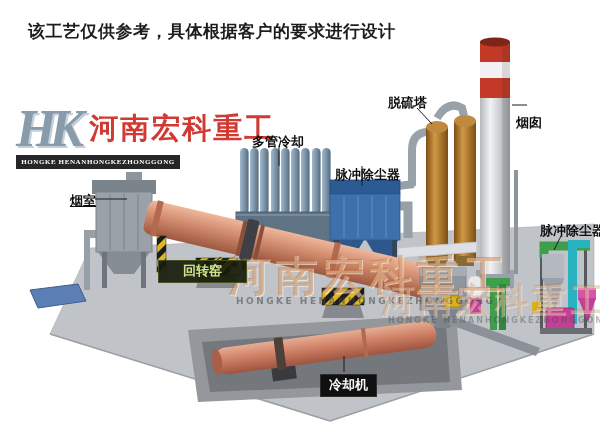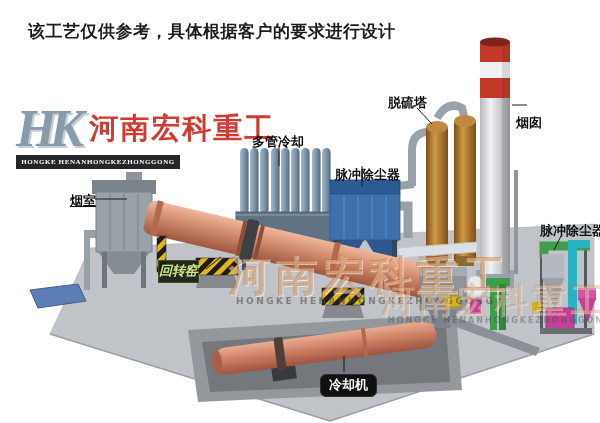--- a/index.html
+++ b/index.html
@@ -2,21 +2,21 @@
 <html><head>
 <meta charset="utf-8">
 <style>
   * { margin:0; padding:0; box-sizing:border-box; }
   html,body { background:#ffffff; }
   body { font-family:"DejaVu Sans","Liberation Sans",sans-serif; }
   .canvas { position:relative; width:600px; height:423px; background:#ffffff; overflow:hidden; }
   .scene { position:absolute; left:0; top:0; width:600px; height:423px; }
   .note { position:absolute; left:28px; top:20px; font-size:17px; font-weight:600; color:#1c1c1c; letter-spacing:0.5px; }
   .eq-label { position:absolute; font-size:13px; font-weight:bold; color:#0d0d0d; white-space:nowrap; line-height:1.2; }
-  .eq-label.boxed-green { background:rgba(24,28,12,0.92); color:#cbe78c; padding:2px 0 3px; border:1px solid #46511f;font-style:italic; }
+  .eq-label.boxed-green { background:rgba(24,28,12,0.92); color:#cbe78c; padding:2px 24px 3px; border:1px solid #46511f; }
   .eq-label.boxed-dark { background:#101010; color:#f7f7f7; padding:2px 8px 3px; border:1px solid #2d2d2d; }
   .logo { position:absolute; left:16px; top:104px; opacity:0.95;font-family:Liberation Serif, serif; }
   .logo-row { display:flex; align-items:flex-end; }
   .logo-hk { font-size:52px; font-weight:800; font-style:italic; color:#8296a6; letter-spacing:-7px; line-height:0.95; text-shadow:2px 2px 0 #c3cdd5; }
   .logo-cn { font-size:29px; font-weight:800; color:#cf3028; margin-left:12px; margin-bottom:4px; letter-spacing:2px; text-shadow:1px 1px 0 rgba(255,255,255,0.85); white-space:nowrap; }
   .logo-bar { margin-top:2px; width:164px; background:#1b1b1d; color:#ffffff; font-size:7px; font-weight:bold; letter-spacing:0.6px; text-align:center; padding:3px 0; white-space:nowrap; overflow:hidden; }
   .wm-cn-1 { position:absolute; left:228px; top:248px; font-size:42px; font-weight:800; letter-spacing:5px; color:rgba(186,98,26,0.40); text-shadow:1px 1px 0 rgba(255,255,255,0.55); white-space:nowrap; pointer-events:none; }
   .wm-en-1 { position:absolute; left:236px; top:296px; font-size:9px; font-weight:700; letter-spacing:2.5px; color:rgba(70,70,70,0.55); white-space:nowrap; pointer-events:none; }
   .wm-cn-2 { position:absolute; left:380px; top:278px; font-size:34px; font-weight:800; letter-spacing:4px; color:rgba(186,98,26,0.25); text-shadow:1px 1px 0 rgba(255,255,255,0.4); white-space:nowrap; pointer-events:none; }
   .wm-en-2 { position:absolute; left:388px; top:316px; font-size:8px; font-weight:700; letter-spacing:2px; color:rgba(70,70,70,0.38); white-space:nowrap; pointer-events:none; }
@@ -222,15 +222,15 @@
   <div class="wm-cn-2">河南宏科重工</div>
   <div class="wm-en-2">HONGKE HENANHONGKEZHONGGONG</div>
 
   <div class="eq-label" style="left:70px; top:193px;text-decoration:underline;">烟室</div>
   <div class="eq-label" style="left:252px; top:134px;">多管冷却</div>
   <div class="eq-label" style="left:335px; top:153px;margin-top:14px;">脉冲除尘器</div>
   <div class="eq-label" style="left:388px; top:95px;">脱硫塔</div>
   <div class="eq-label" style="left:516px; top:99px;margin-top:16px;">烟囱</div>
   <div class="eq-label" style="left:540px; top:223px;">脉冲除尘器</div>
   <div class="eq-label boxed-green" style="left:158px; top:260px;">回转窑</div>
-  <div class="eq-label boxed-dark" style="left:320px; top:374px;border-radius:6px;">冷却机</div>
+  <div class="eq-label boxed-dark" style="left:320px; top:374px;">冷却机</div>
 
 </div>
 
 </body></html>

